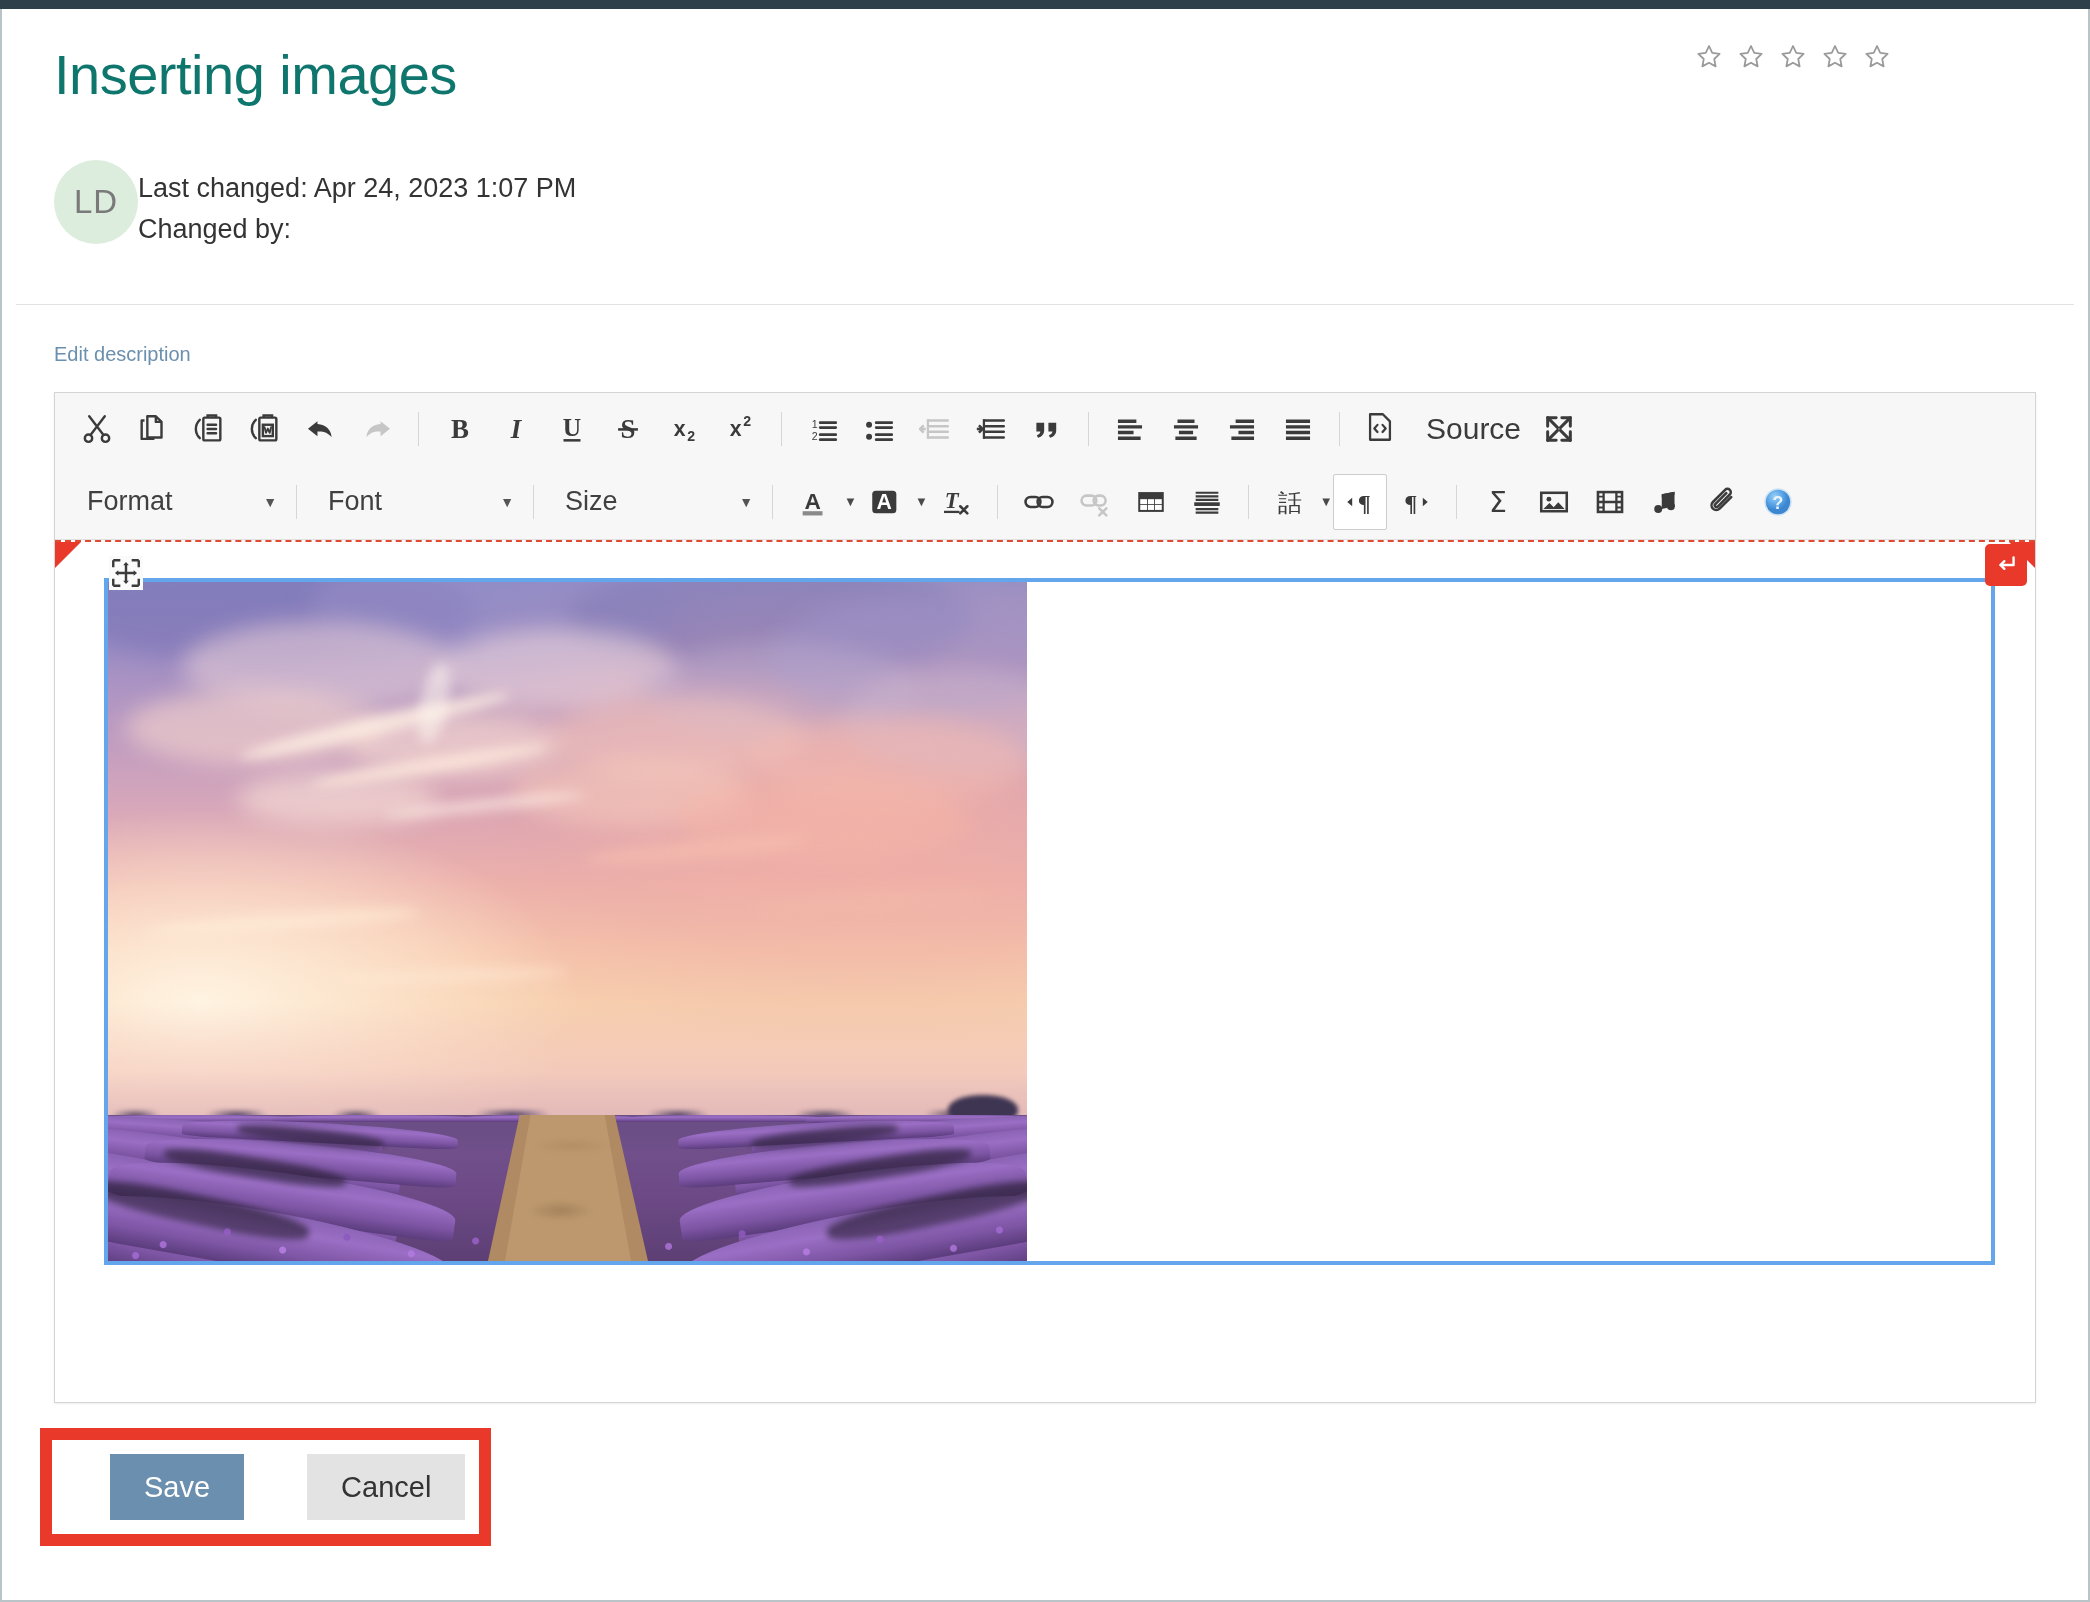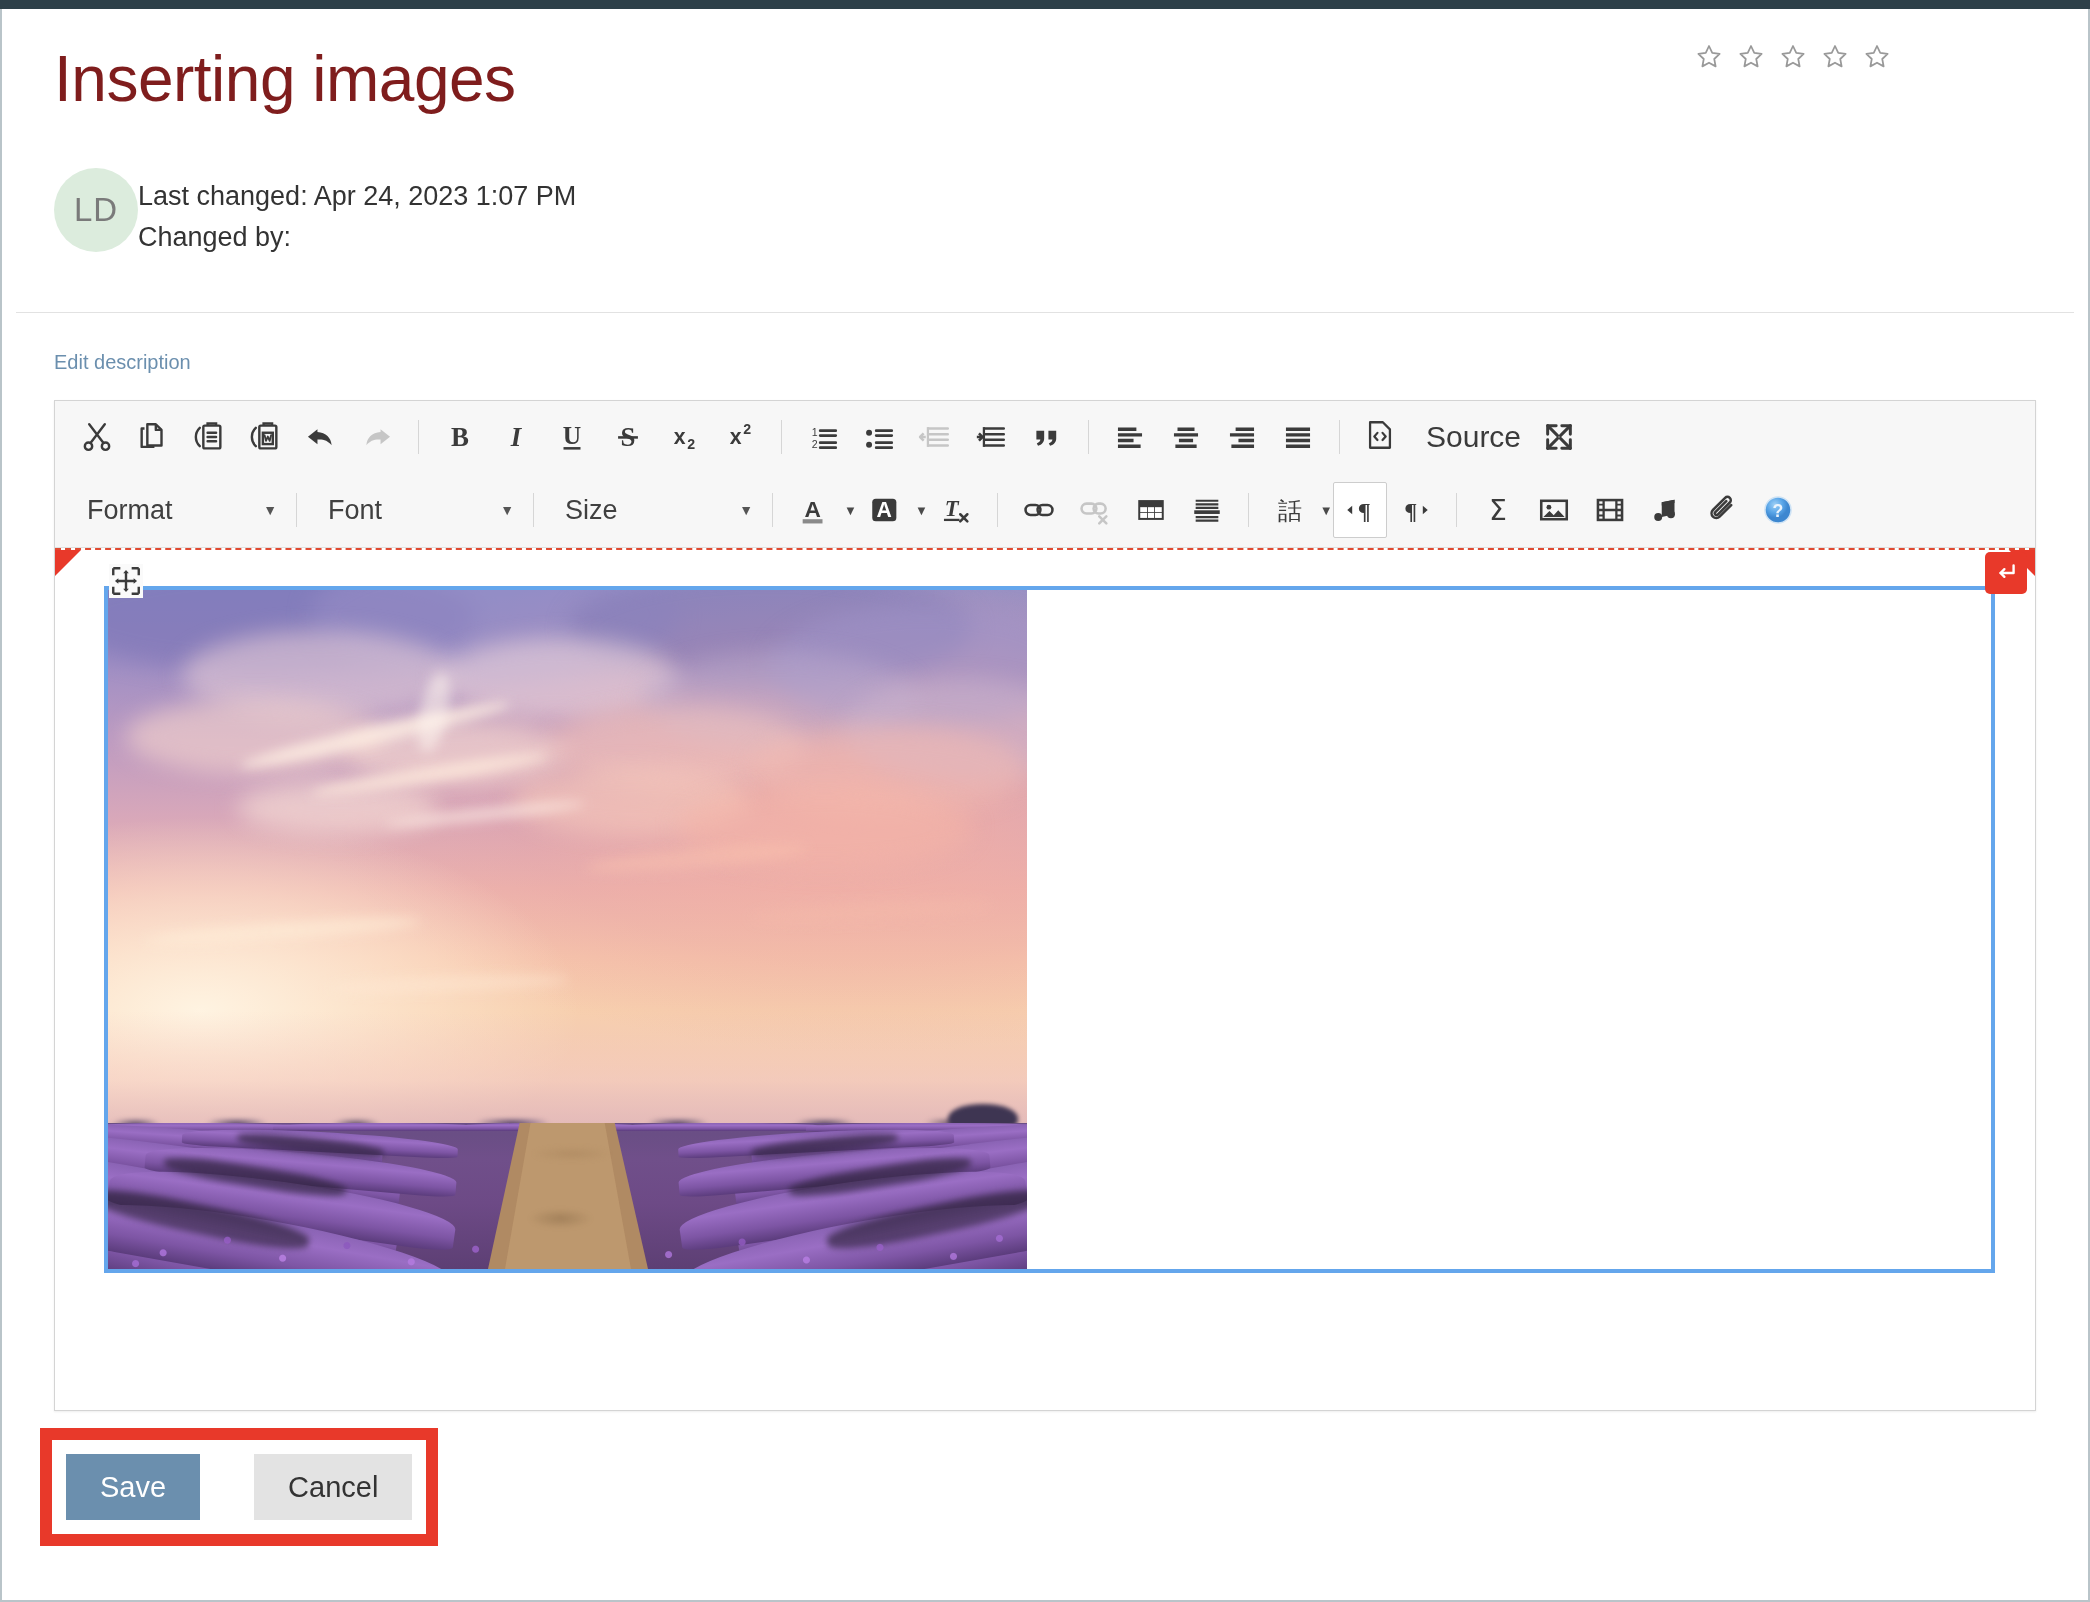--- a/index.html
+++ b/index.html
@@ -18,21 +18,21 @@
     border-bottom: 2px solid #b9c4c9;
   }
   .topbar {
     position: absolute; top: 0; left: -2px; right: -2px;
     height: 9px; background: #2e4049;
   }
 
   
   .header { position: relative; padding: 44px 52px 0 52px; }
   .page-title {
-    font-size: 64px; font-weight: 400; color: #7f1d1d;
+    font-size: 56px; font-weight: 400; color: #0f766e;
     letter-spacing: -0.5px; line-height: 1.1;
   }
   .stars {
     position: absolute; top: 42px; right: 196px;
     display: flex; gap: 12px;
   }
   .star { width: 30px; height: 30px; display: block; }
 
   .meta-row {
     display: flex; align-items: flex-start;
@@ -285,21 +285,21 @@
     position: absolute; left: 0; bottom: 0;
     padding: 0 0 54px 52px;
     display: flex; align-items: center;
   }
   .save-highlight {
     border: 12px solid #e8392a;
     background: #ffffff;
     padding: 14px;
     margin-left: -14px;
   }
-  .btn-row { display: flex; align-items: stretch; gap: 12px; }
+  .btn-row { display: flex; align-items: stretch; gap: 21px; margin-left: 44px; }
   .btn {
     font-family: "Liberation Sans", sans-serif;
     font-size: 29px; border: none;
     padding: 15px 34px; cursor: pointer;
     line-height: 1.25;
   }
   .btn-save { background: #6b8fae; color: #ffffff; }
   .btn-cancel { background: #e3e3e3; color: #333333; }
   .cancel-holder { display: flex; align-items: center; padding-left: 42px; }
 </style>

